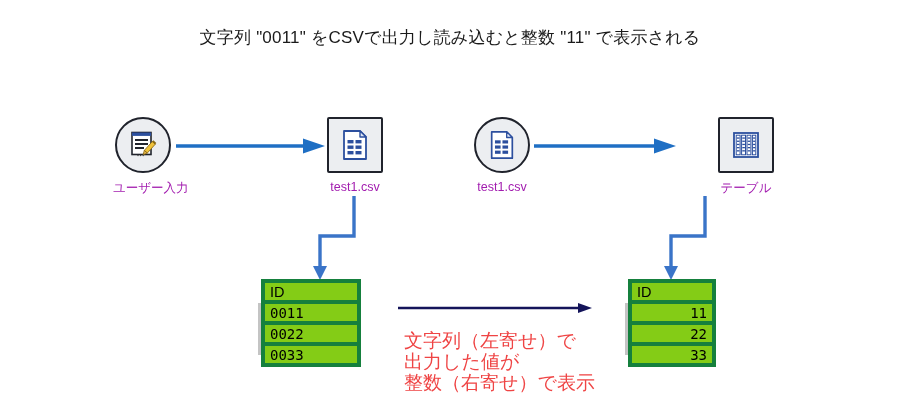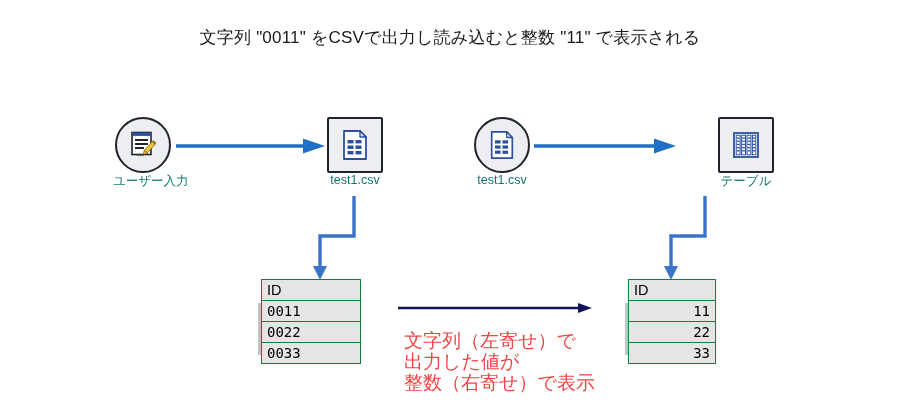--- a/index.html
+++ b/index.html
@@ -51,43 +51,44 @@
   }
   .node-shape.circle {
     border: 2px solid #20232c;
     border-radius: 50%;
   }
   .node-shape.square {
     border: 2px solid #20232c;
     border-radius: 2px;
   }
   .node-label {
+    margin-top: 7px;
     font-size: 12.5px;
-    color: #0f766e;
+    color: #a21caf;
     white-space: nowrap;
   }
 
   
   .arrow-svg {
     position: absolute;
     overflow: visible;
   }
 
   
   .grid-table {
     position: absolute;
     border-collapse: collapse;
     background: #ffffff;
   }
   .grid-table td {
-    border: 1px solid #15803d;
+    border: 4px solid #15803d;
     height: 21px;
     box-sizing: border-box;
     padding: 0 5px;
-    background: #e5e5e5;
+    background: #84cc16;
   }
   .grid-table td.head {
     font-family: "Liberation Sans", "DejaVu Sans", sans-serif;
     font-size: 14.5px;
     text-align: left;
     color: #000;
   }
   .grid-table td.cell {
     font-family: "DejaVu Sans Mono", "Liberation Mono", monospace;
     font-size: 14px;

